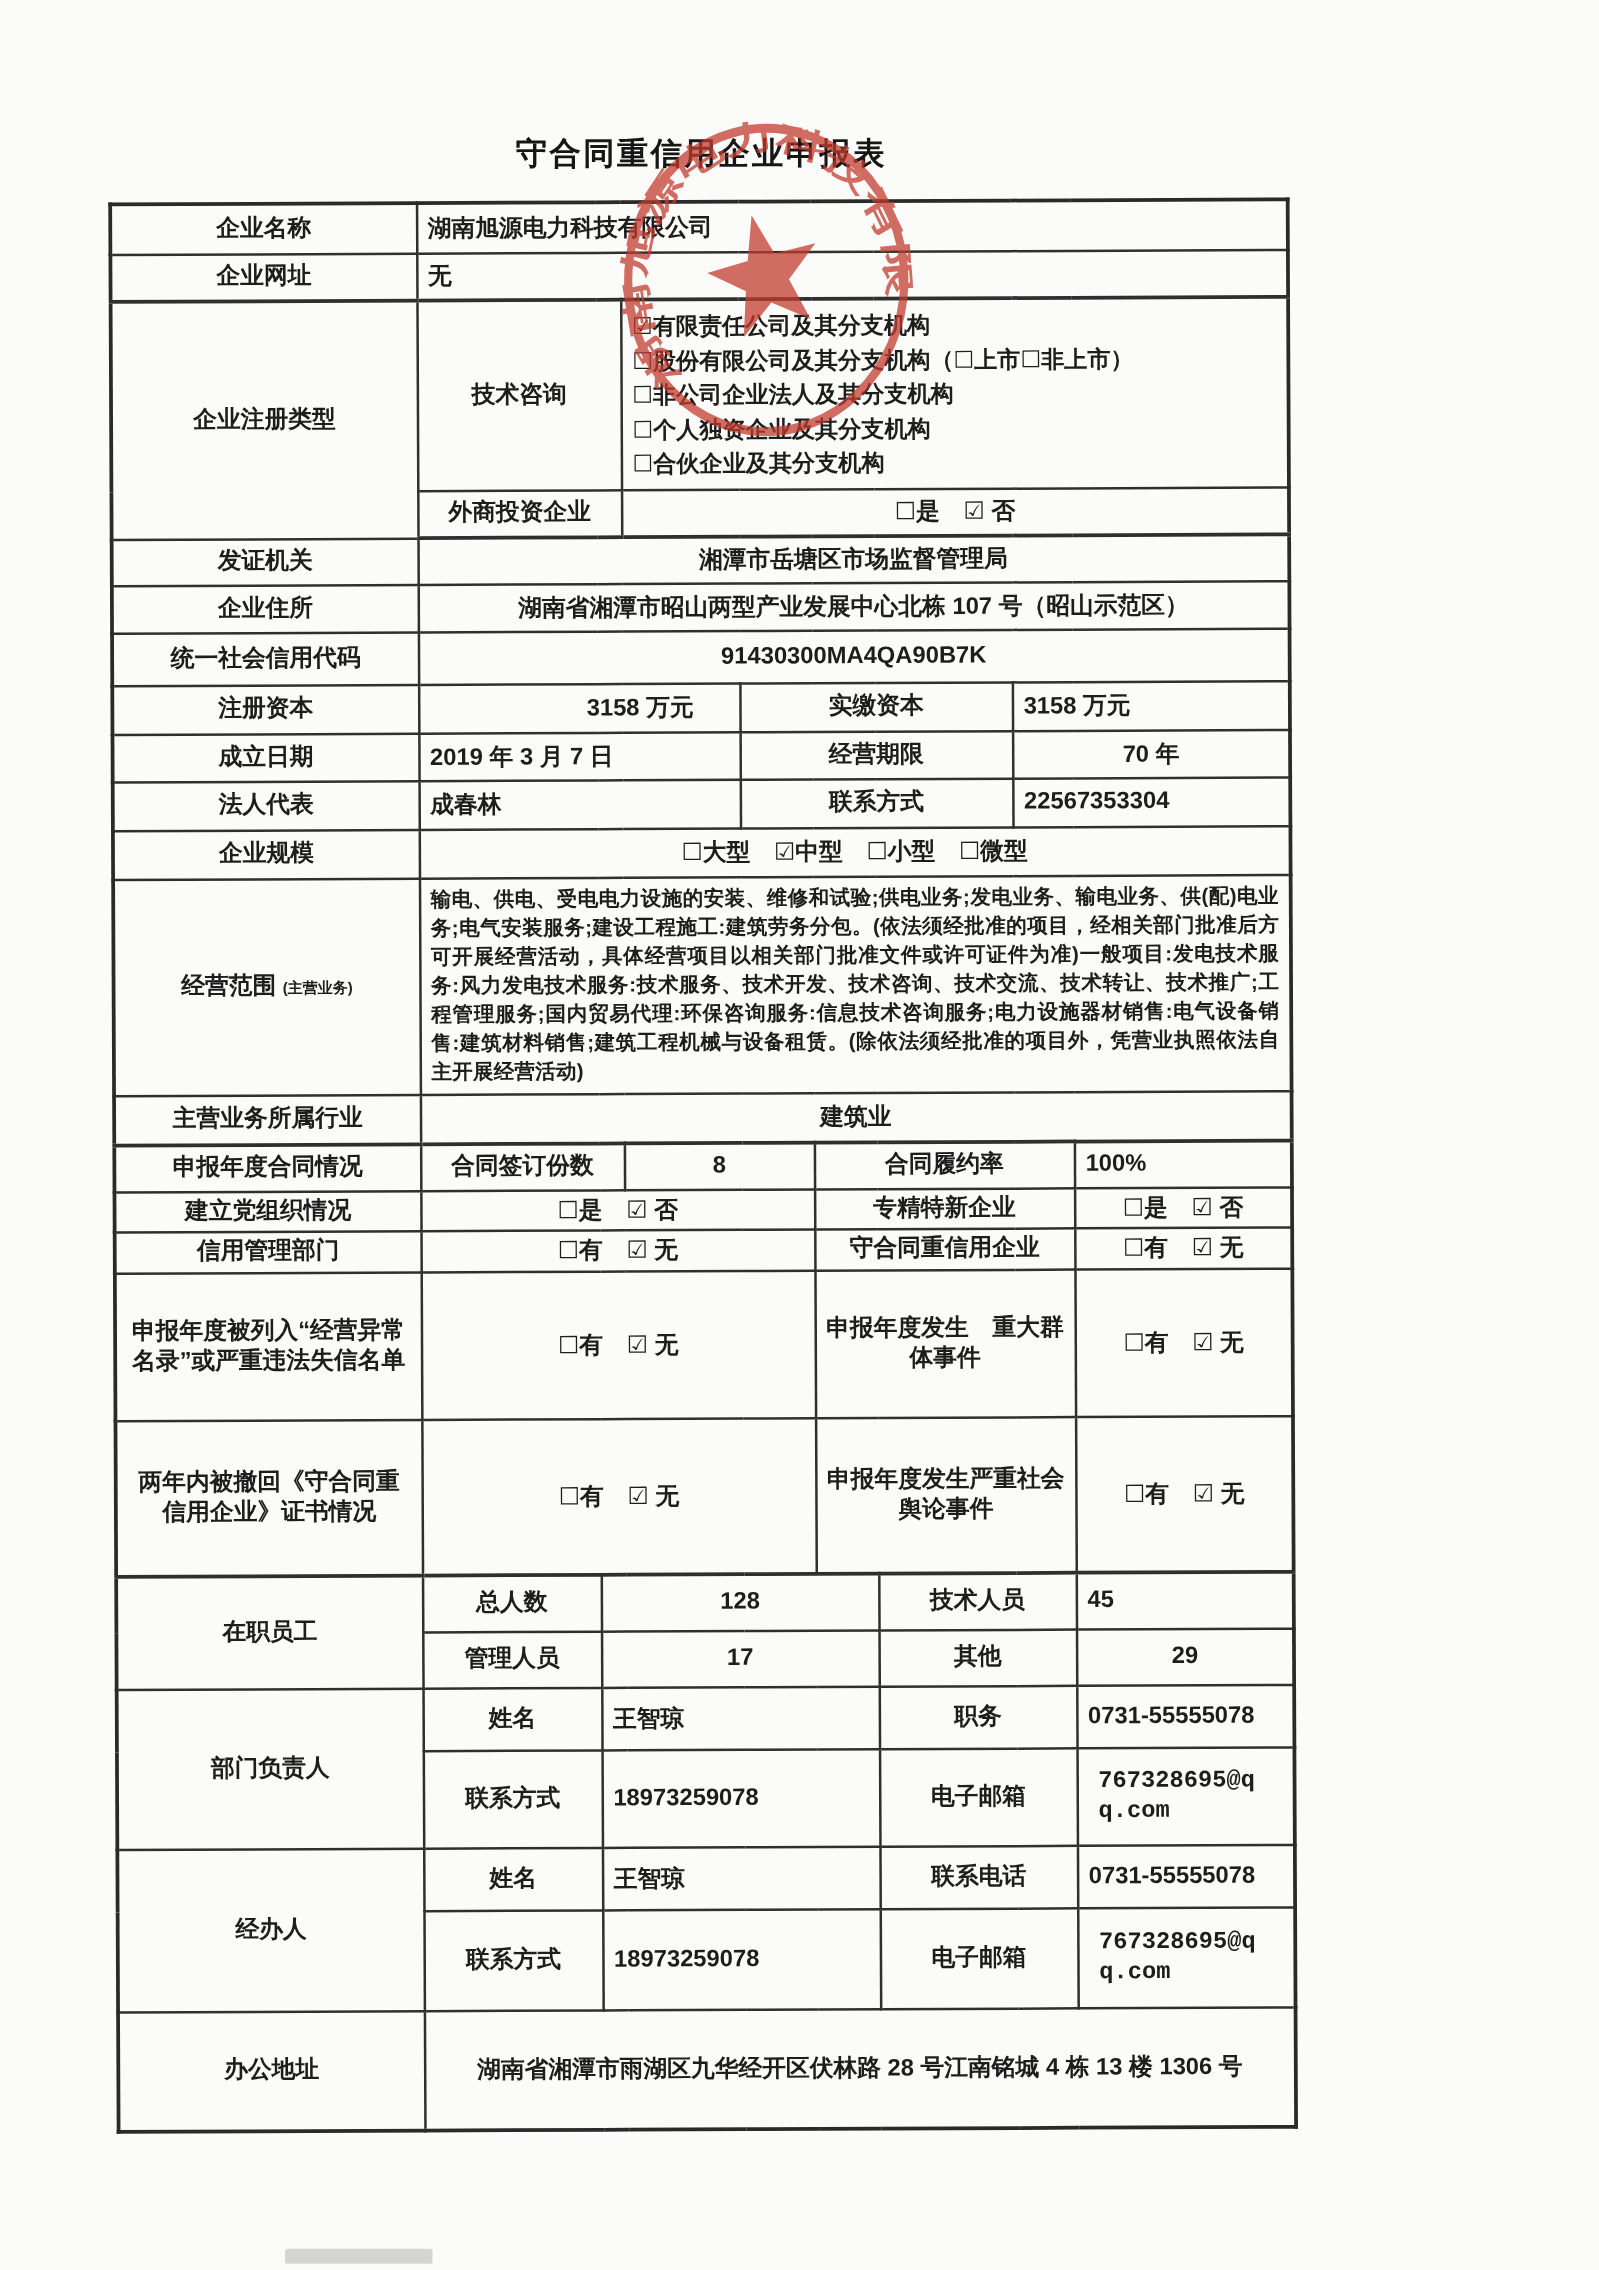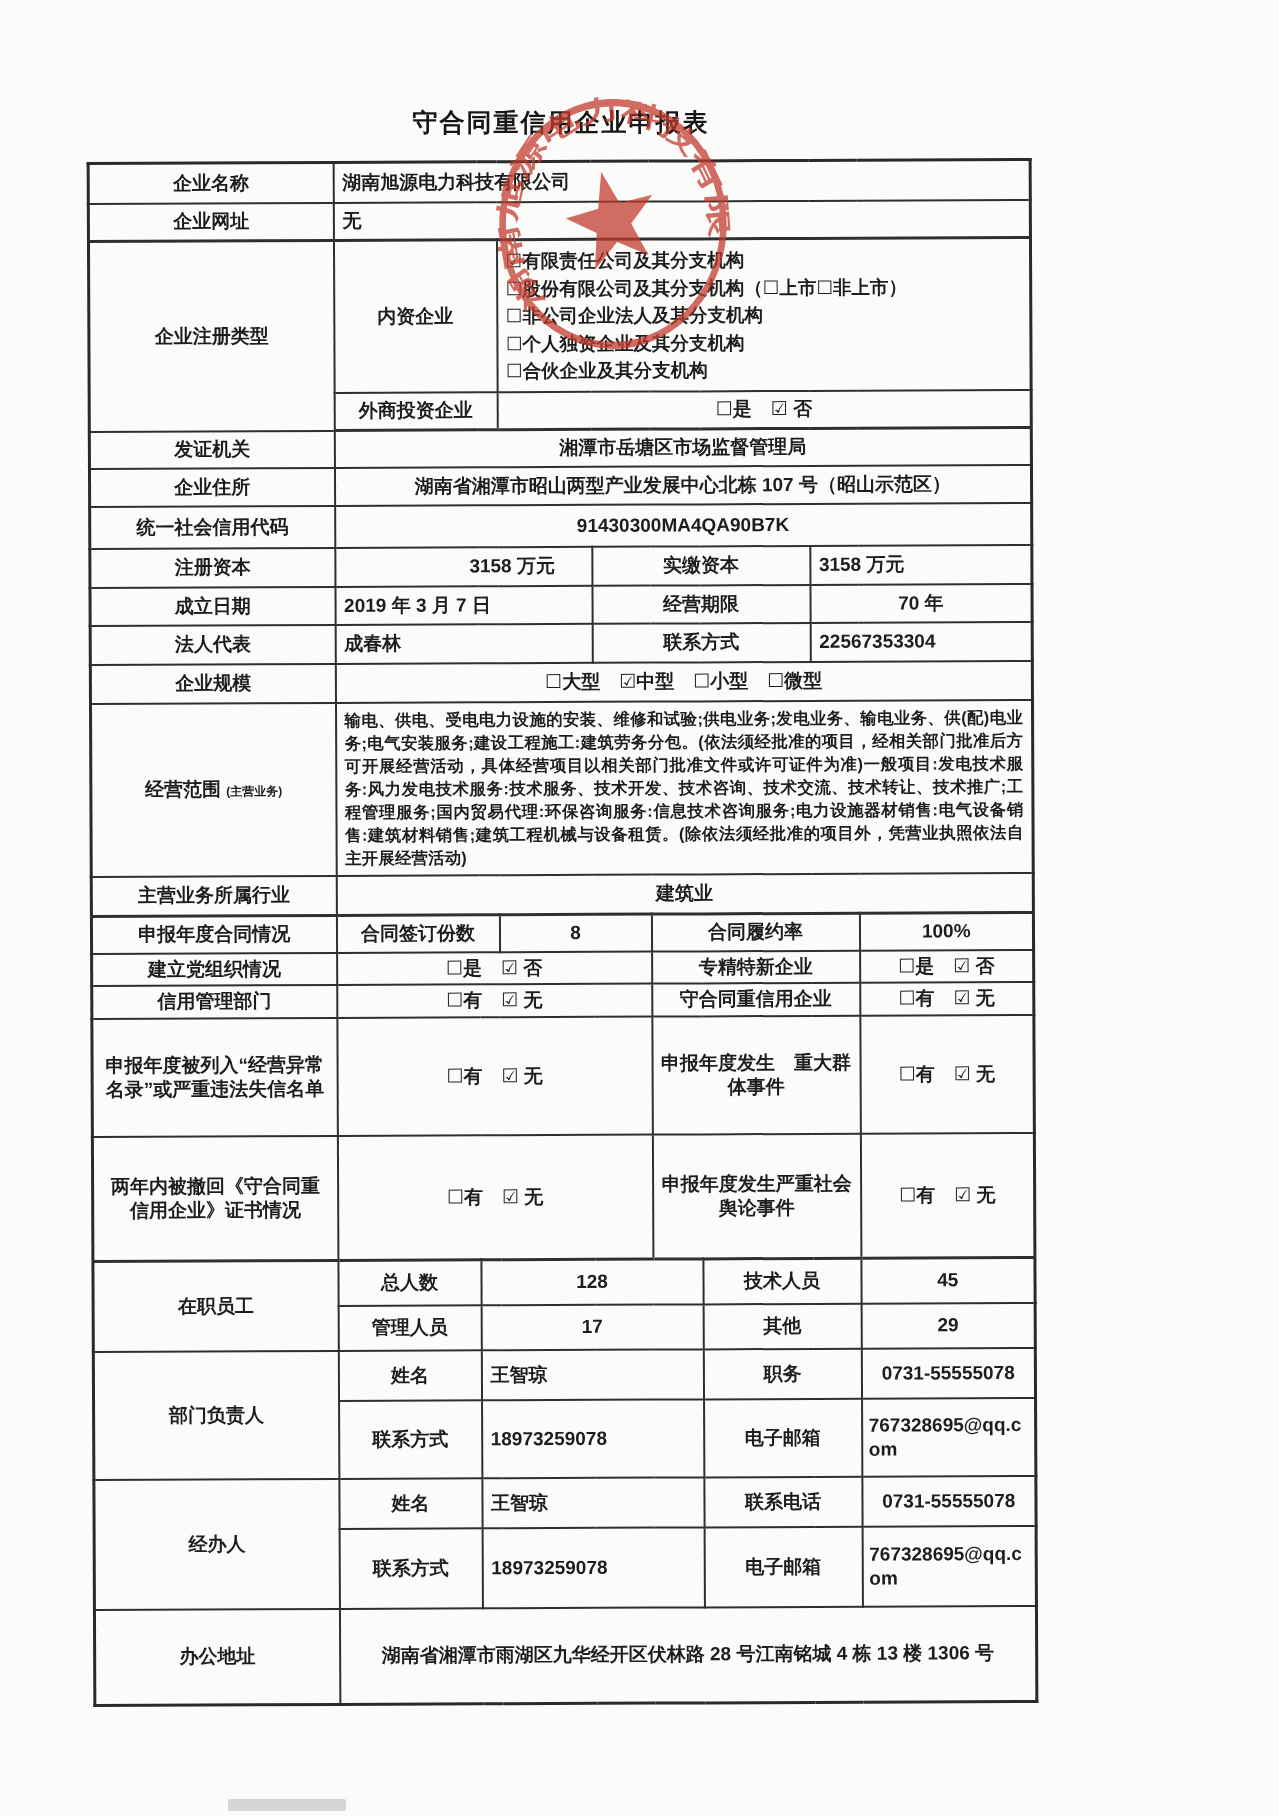--- a/index.html
+++ b/index.html
@@ -30,22 +30,22 @@
   .vl   { text-align:left; }
   .vc   { text-align:center; }
   .vr   { text-align:right; padding-right:36px; }
   .opts div { line-height:27.5px; font-size:18.5px; text-align:left; }
   .opts { padding:6px 4px 6px 8px; }
   .scope-text {
     font-size:16.4px; line-height:23px; text-align:justify;
     padding:5px 8px; letter-spacing:0.2px;
   }
   .sub { font-size:12px; }
-  .email { word-break:break-all; line-height:1.25; padding-left:6px; }
-  .num-l { text-align:center; padding-left:8px; }
+  .email { word-break:break-all; line-height:1.25; padding-left:16px;font-family:Liberation Mono, monospace; }
+  .num-l { text-align:left; padding-left:8px; }
   .seal {
     position:absolute; left:482px; top:80px; width:262px; height:288px;
     pointer-events:none; z-index:5; opacity:0.74;
   }
   .smudge {
     position:absolute; left:228px; top:1799px; width:118px; height:12px;
     background:#b7b7b5; opacity:0.55; border-radius:2px;
   }
 </style>
 </head>
@@ -74,21 +74,21 @@
       <td class="vl" colspan="8">湖南旭源电力科技有限公司</td>
     </tr>
 
     <tr style="height:38px" class="thick">
       <td class="lbl">企业网址</td>
       <td class="vl" colspan="8">无</td>
     </tr>
 
     <tr style="height:145px">
       <td class="lbl" rowspan="2">企业注册类型</td>
-      <td class="lbl" colspan="2">内资企业</td>
+      <td class="lbl" colspan="2">技术咨询</td>
       <td class="opts" colspan="6">
         <div>☑有限责任公司及其分支机构</div>
         <div>☐股份有限公司及其分支机构（☐上市☐非上市）</div>
         <div>☐非公司企业法人及其分支机构</div>
         <div>☐个人独资企业及其分支机构</div>
         <div>☐合伙企业及其分支机构</div>
       </td>
     </tr>
     <tr style="height:38px" class="thick">
       <td class="lbl" colspan="2">外商投资企业</td>

